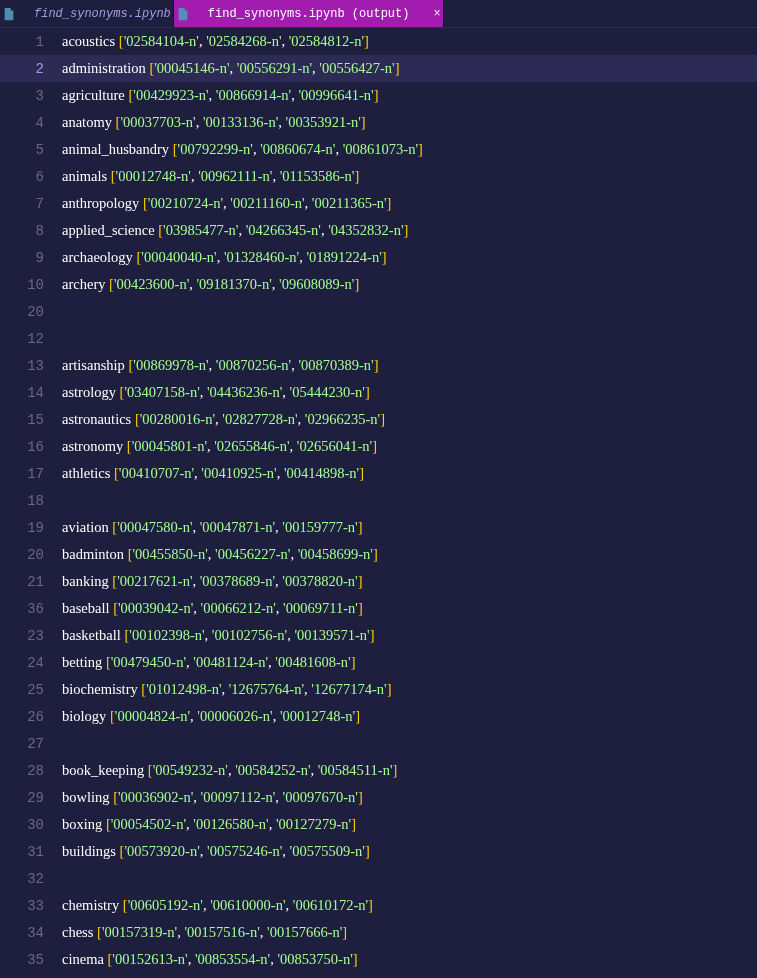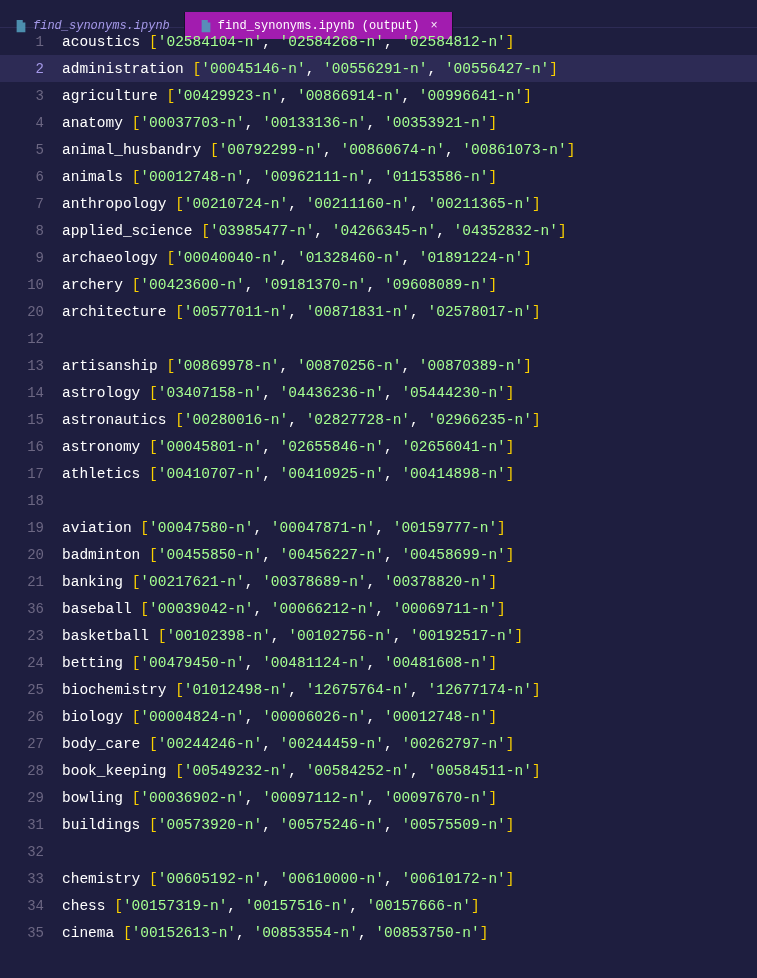--- a/index.html
+++ b/index.html
@@ -14,29 +14,28 @@
   }
   .tabs {
     display: flex;
     height: 28px;
     background: #1e1e3f;
     border-bottom: 1px solid #2d2b55;
   }
   .tab {
     display: flex;
     align-items: center;
-    padding: 0 14px;
+    padding: 0 2px;
     height: 100%;
     font-size: 12px;
     color: #a599e9;
     font-style: italic;
-    gap: 5px;
+    gap: 18px;
     cursor: pointer;
     border-right: 1px solid #14122b;
-    margin-top: 12px;
   }
   .tab.active {
     background: #a21caf;
     color: #ffffff;
     font-style: normal;
   }
   .tab svg { flex-shrink: 0; }
   .close-x {
     margin-left: 6px;
     font-style: normal;
@@ -58,20 +57,21 @@
     text-align: right;
     padding-right: 18px;
     color: #6c6783;
     flex-shrink: 0;
     font-size: 14px;
   }
   .line.hl .gutter { color: #a599e9; }
   .code {
     white-space: pre;
     color: #ffffff;
+    font-family: Liberation Serif, serif;
   }
   .k  { color: #ffffff; }
   .br { color: #fad000; }
   .s  { color: #a5ff90; }
   .c  { color: #ffffff; }
 </style>
 </head>
 <body>
 
 <div class="tabs">
@@ -125,21 +125,20 @@
     <div class="line">
       <div class="gutter">9</div>
       <div class="code"><span class="k">archaeology</span> <span class="br">[</span><span class="s">'00040040-n'</span><span class="c">, </span><span class="s">'01328460-n'</span><span class="c">, </span><span class="s">'01891224-n'</span><span class="br">]</span></div>
     </div>
     <div class="line">
       <div class="gutter">10</div>
       <div class="code"><span class="k">archery</span> <span class="br">[</span><span class="s">'00423600-n'</span><span class="c">, </span><span class="s">'09181370-n'</span><span class="c">, </span><span class="s">'09608089-n'</span><span class="br">]</span></div>
     </div>
     <div class="line">
       <div class="gutter">20</div>
-      <div class="code"><span class="k">architecture</span> <span class="br">[</span><span class="s">'00577011-n'</span><span class="c">, </span><span class="s">'00871831-n'</span><span class="c">, </span><span class="s">'02578017-n'</span><span class="br">]</span></div>
     </div>
     <div class="line">
       <div class="gutter">12</div>
     </div>
     <div class="line">
       <div class="gutter">13</div>
       <div class="code"><span class="k">artisanship</span> <span class="br">[</span><span class="s">'00869978-n'</span><span class="c">, </span><span class="s">'00870256-n'</span><span class="c">, </span><span class="s">'00870389-n'</span><span class="br">]</span></div>
     </div>
     <div class="line">
       <div class="gutter">14</div>
@@ -171,45 +170,48 @@
     <div class="line">
       <div class="gutter">21</div>
       <div class="code"><span class="k">banking</span> <span class="br">[</span><span class="s">'00217621-n'</span><span class="c">, </span><span class="s">'00378689-n'</span><span class="c">, </span><span class="s">'00378820-n'</span><span class="br">]</span></div>
     </div>
     <div class="line">
       <div class="gutter">36</div>
       <div class="code"><span class="k">baseball</span> <span class="br">[</span><span class="s">'00039042-n'</span><span class="c">, </span><span class="s">'00066212-n'</span><span class="c">, </span><span class="s">'00069711-n'</span><span class="br">]</span></div>
     </div>
     <div class="line">
       <div class="gutter">23</div>
-      <div class="code"><span class="k">basketball</span> <span class="br">[</span><span class="s">'00102398-n'</span><span class="c">, </span><span class="s">'00102756-n'</span><span class="c">, </span><span class="s">'00192517-n'</span><span class="br">]</span></div>
+      <div class="code"><span class="k">basketball</span> <span class="br">[</span><span class="s">'00102398-n'</span><span class="c">, </span><span class="s">'00102756-n'</span><span class="c">, </span><span class="s">'00139571-n'</span><span class="br">]</span></div>
     </div>
     <div class="line">
       <div class="gutter">24</div>
       <div class="code"><span class="k">betting</span> <span class="br">[</span><span class="s">'00479450-n'</span><span class="c">, </span><span class="s">'00481124-n'</span><span class="c">, </span><span class="s">'00481608-n'</span><span class="br">]</span></div>
     </div>
     <div class="line">
       <div class="gutter">25</div>
       <div class="code"><span class="k">biochemistry</span> <span class="br">[</span><span class="s">'01012498-n'</span><span class="c">, </span><span class="s">'12675764-n'</span><span class="c">, </span><span class="s">'12677174-n'</span><span class="br">]</span></div>
     </div>
     <div class="line">
       <div class="gutter">26</div>
       <div class="code"><span class="k">biology</span> <span class="br">[</span><span class="s">'00004824-n'</span><span class="c">, </span><span class="s">'00006026-n'</span><span class="c">, </span><span class="s">'00012748-n'</span><span class="br">]</span></div>
     </div>
     <div class="line">
       <div class="gutter">27</div>
-      <div class="code"><span class="k">body_care</span> <span class="br">[</span><span class="s">'00244246-n'</span><span class="c">, </span><span class="s">'00244459-n'</span><span class="c">, </span><span class="s">'00262797-n'</span><span class="br">]</span></div>
     </div>
     <div class="line">
       <div class="gutter">28</div>
       <div class="code"><span class="k">book_keeping</span> <span class="br">[</span><span class="s">'00549232-n'</span><span class="c">, </span><span class="s">'00584252-n'</span><span class="c">, </span><span class="s">'00584511-n'</span><span class="br">]</span></div>
     </div>
     <div class="line">
       <div class="gutter">29</div>
       <div class="code"><span class="k">bowling</span> <span class="br">[</span><span class="s">'00036902-n'</span><span class="c">, </span><span class="s">'00097112-n'</span><span class="c">, </span><span class="s">'00097670-n'</span><span class="br">]</span></div>
+    </div>
+    <div class="line">
+      <div class="gutter">30</div>
+      <div class="code"><span class="k">boxing</span> <span class="br">[</span><span class="s">'00054502-n'</span><span class="c">, </span><span class="s">'00126580-n'</span><span class="c">, </span><span class="s">'00127279-n'</span><span class="br">]</span></div>
     </div>
     <div class="line">
       <div class="gutter">31</div>
       <div class="code"><span class="k">buildings</span> <span class="br">[</span><span class="s">'00573920-n'</span><span class="c">, </span><span class="s">'00575246-n'</span><span class="c">, </span><span class="s">'00575509-n'</span><span class="br">]</span></div>
     </div>
     <div class="line">
       <div class="gutter">32</div>
     </div>
     <div class="line">
       <div class="gutter">33</div>

